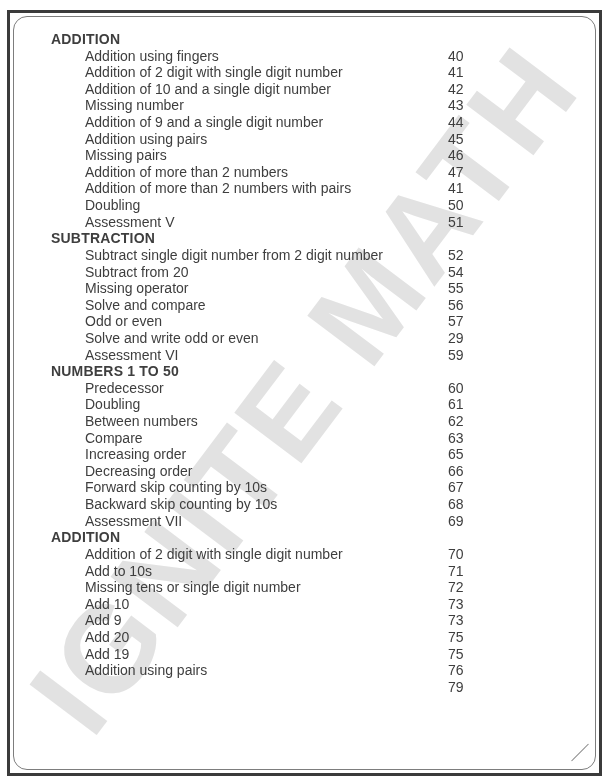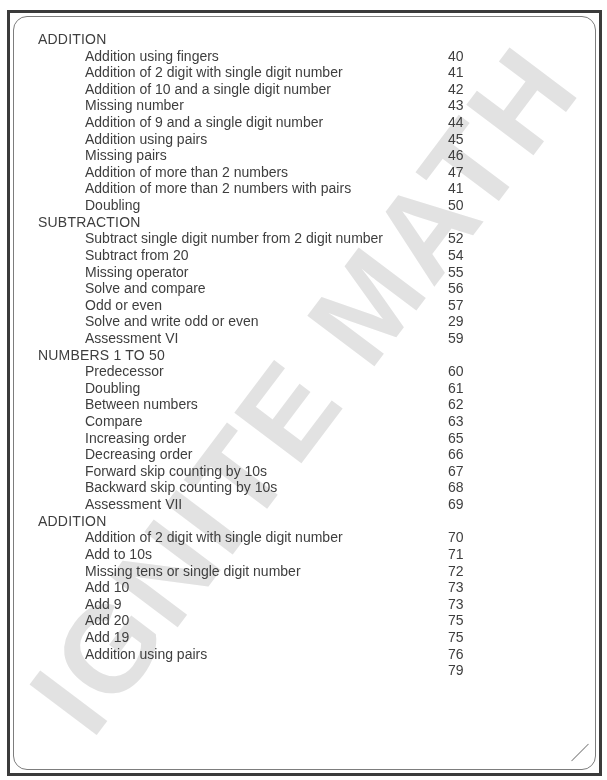--- a/index.html
+++ b/index.html
@@ -66,22 +66,23 @@
     color: var(--text);
     font-size: 14px;
   }
   .row {
     position: relative;
     height: 16.62px;
     line-height: 16.62px;
     white-space: nowrap;
   }
   .row.header .label {
-    font-weight: 400;
+    font-weight: 700;
     letter-spacing: 0.2px;
+    margin-left: 13px;
   }
   .label.indent { padding-left: 47px; }
   .page {
     position: absolute;
     left: 410px; top: 0;
   }
 </style>
 </head>
 <body>
 
@@ -92,20 +93,21 @@
     <div class="row item"><span class="label indent">Addition using fingers</span><span class="page">40</span></div>
     <div class="row item"><span class="label indent">Addition of 2 digit with single digit number</span><span class="page">41</span></div>
     <div class="row item"><span class="label indent">Addition of 10 and a single digit number</span><span class="page">42</span></div>
     <div class="row item"><span class="label indent">Missing number</span><span class="page">43</span></div>
     <div class="row item"><span class="label indent">Addition of 9 and a single digit number</span><span class="page">44</span></div>
     <div class="row item"><span class="label indent">Addition using pairs</span><span class="page">45</span></div>
     <div class="row item"><span class="label indent">Missing pairs</span><span class="page">46</span></div>
     <div class="row item"><span class="label indent">Addition of more than 2 numbers</span><span class="page">47</span></div>
     <div class="row item"><span class="label indent">Addition of more than 2 numbers with pairs</span><span class="page">41</span></div>
     <div class="row item"><span class="label indent">Doubling</span><span class="page">50</span></div>
+    <div class="row item"><span class="label indent">Assessment V</span><span class="page">51</span></div>
     <div class="row header"><span class="label">SUBTRACTION</span></div>
     <div class="row item"><span class="label indent">Subtract single digit number from 2 digit number</span><span class="page">52</span></div>
     <div class="row item"><span class="label indent">Subtract from 20</span><span class="page">54</span></div>
     <div class="row item"><span class="label indent">Missing operator</span><span class="page">55</span></div>
     <div class="row item"><span class="label indent">Solve and compare</span><span class="page">56</span></div>
     <div class="row item"><span class="label indent">Odd or even</span><span class="page">57</span></div>
     <div class="row item"><span class="label indent">Solve and write odd or even</span><span class="page">29</span></div>
     <div class="row item"><span class="label indent">Assessment VI</span><span class="page">59</span></div>
     <div class="row header"><span class="label">NUMBERS 1 TO 50</span></div>
     <div class="row item"><span class="label indent">Predecessor</span><span class="page">60</span></div>

